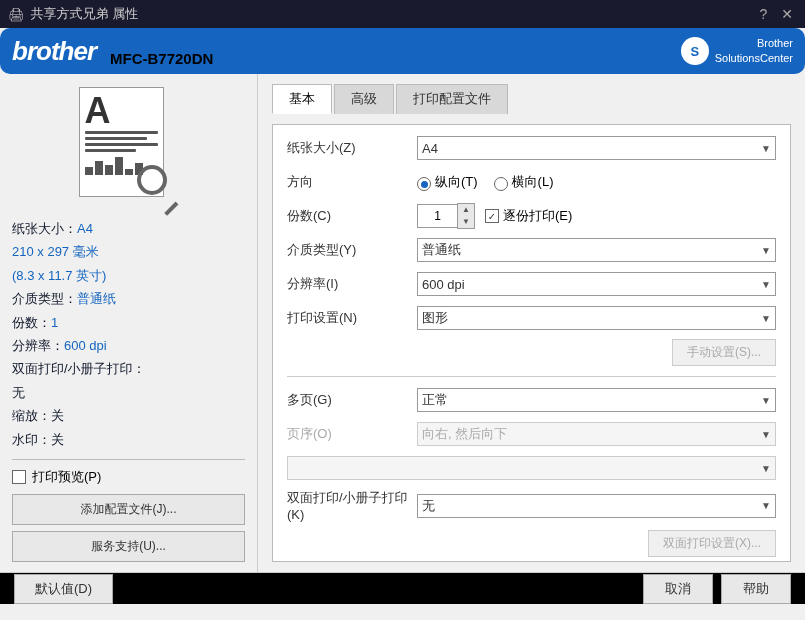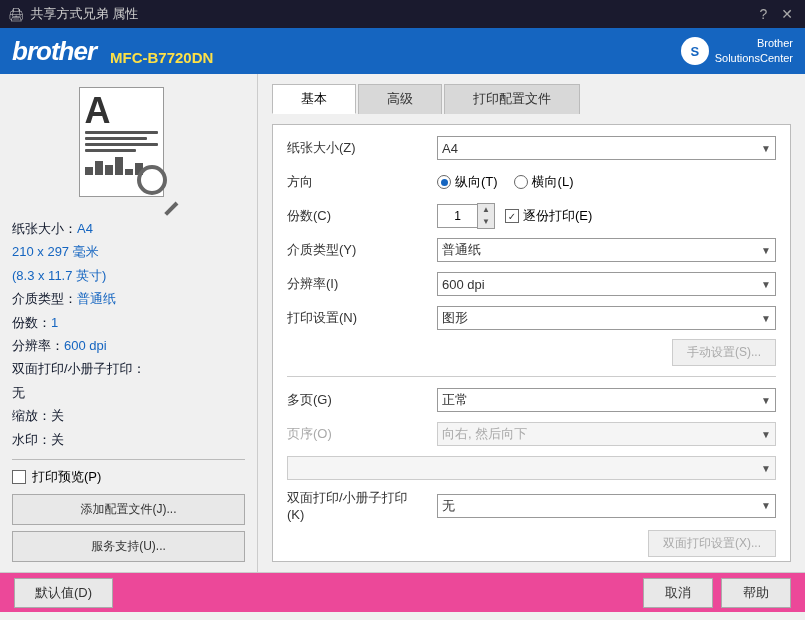--- a/index.html
+++ b/index.html
@@ -16,38 +16,39 @@
       justify-content: space-between;
     }
     .title-bar-left { display: flex; align-items: center; gap: 6px; }
     .title-bar-controls { display: flex; align-items: center; gap: 6px; }
     .title-bar-btn { color: #aaa; font-size: 14px; cursor: pointer; padding: 0 4px; }
 
     .header-bar {
       background: #1565c0;
       height: 46px;
       display: flex;
-      align-items: center;
+      align-items: flex-start;
       padding: 8px 12px;
       justify-content: space-between;
+      border-radius: 10px;
     }
     .header-logo {
       display: flex;
       align-items: center;
       gap: 14px;
     }
     .logo-text {
       color: white;
       font-size: 26px;
       font-weight: bold;
       font-style: italic;
       letter-spacing: -1px;
     }
     .model-text {
-      color: #fde047;
+      color: #000000;
       font-size: 15px;
       font-weight: bold;
       margin-top: 13px;
     }
     .solutions-center {
       display: flex;
       align-items: center;
       gap: 6px;
       color: white;
       font-size: 11px;
@@ -199,21 +200,21 @@
       flex-direction: column;
       gap: 0;
     }
 
     .tabs {
       display: flex;
       gap: 2px;
       margin-bottom: 10px;
     }
     .tab {
-      padding: 5px 28px;
+      padding: 5px 16px;
       background: #d8d8d8;
       border: 1px solid #bbb;
       border-bottom: none;
       cursor: pointer;
       font-size: 13px;
       color: #333;
     }
     .tab.active {
       background: white;
       border-bottom: 1px solid white;
@@ -232,21 +233,20 @@
       border: none;
       border-top: 1px solid #ccc;
       margin: 10px 0;
     }
 
     .form-row {
       display: flex;
       align-items: center;
       margin-bottom: 8px;
       min-height: 26px;
-      gap: 20px;
     }
     .form-label {
       width: 130px;
       color: #333;
       font-size: 13px;
       flex-shrink: 0;
     }
     .form-label.disabled { color: #aaa; }
     .form-control {
       flex: 1;
@@ -275,21 +275,21 @@
     }
     .dropdown-arrow { color: #555; font-size: 10px; }
 
     .radio-group {
       display: flex;
       align-items: center;
       gap: 16px;
     }
     .radio-item {
       display: flex;
-      align-items: center;
+      align-items: flex-end;
       gap: 4px;
       cursor: pointer;
     }
     .radio-circle {
       width: 14px;
       height: 14px;
       border: 1px solid #666;
       border-radius: 50%;
       display: flex;
       align-items: center;
@@ -364,22 +364,22 @@
       color: #333;
     }
     .action-btn.disabled {
       color: #aaa;
       background: #f0f0f0;
       border-color: #ccc;
       cursor: default;
     }
 
     .bottom-bar {
-      height: 40px;
-      background: #ec4899;
+      height: 32px;
+      background: #000000;
       border-top: 1px solid #ccc;
       display: flex;
       align-items: center;
       justify-content: flex-end;
       padding: 0 14px;
       gap: 8px;
     }
     .bottom-btn {
       background: #e8e8e8;
       border: 1px solid #aaa;

